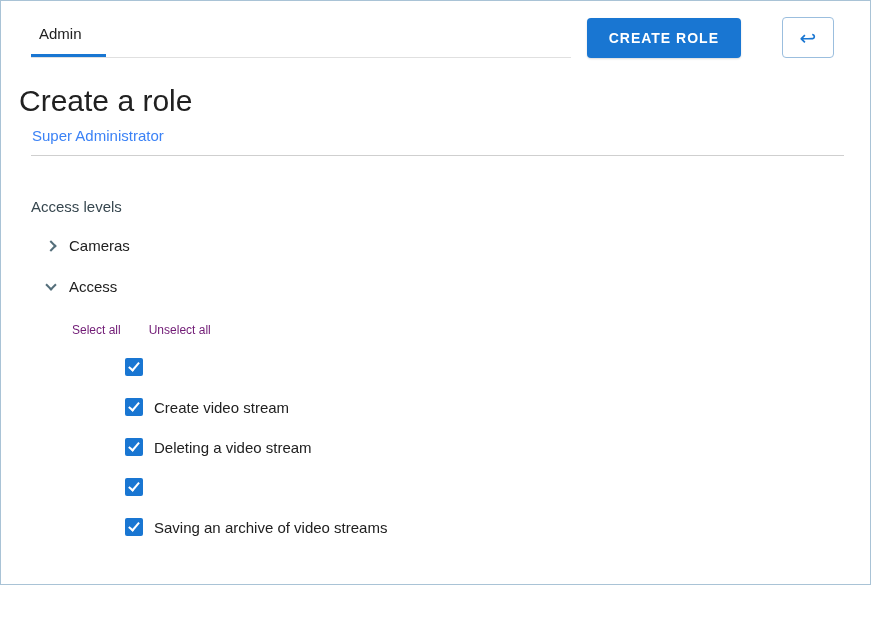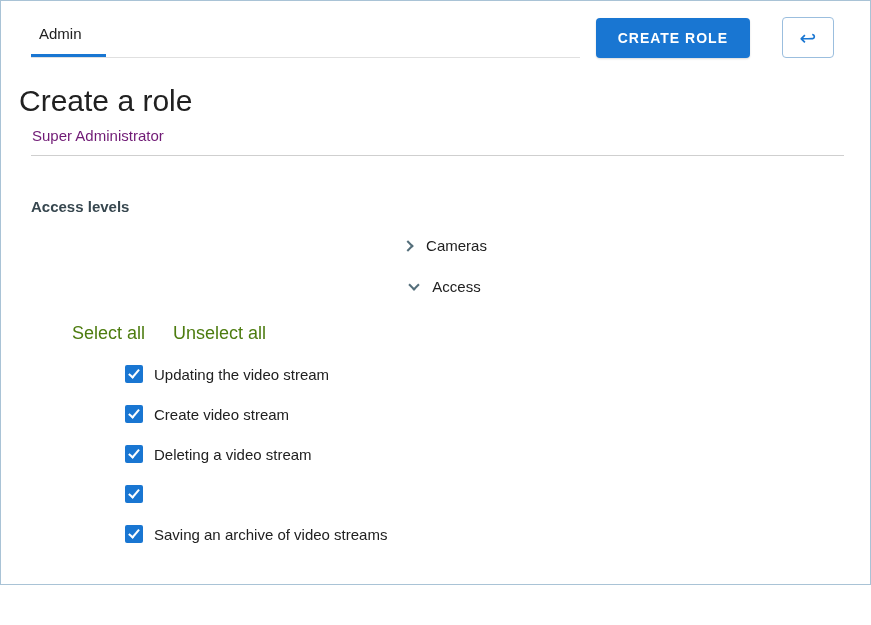--- a/index.html
+++ b/index.html
@@ -31,21 +31,21 @@
   .tab {
     font-size: 15px;
     color: #212121;
     padding: 4px 24px 12px 8px;
     border-bottom: 3px solid #1976d2;
     cursor: pointer;
   }
   .topbar-buttons {
     display: flex;
     align-items: center;
-    gap: 32px;
+    gap: 41px;
     margin-left: 16px;
   }
   .btn-primary {
     background: #1976d2;
     color: #fff;
     border: none;
     border-radius: 4px;
     font-family: "Liberation Sans", sans-serif;
     font-size: 14px;
     font-weight: bold;
@@ -85,62 +85,61 @@
     color: #37474f;
     margin-top: 48px;
   }
   .text-input {
     display: block;
     width: 100%;
     border: none;
     border-bottom: 1px solid #cfcfcf;
     font-family: "Liberation Sans", sans-serif;
     font-size: 15px;
-    color: #701a75;
+    color: #3b82f6;
     padding: 9px 1px 11px 1px;
     outline: none;
     background: transparent;
   }
   .section-label {
     font-size: 15px;
-    font-weight: bold;
+    font-weight: normal;
     color: #37474f;
     margin-top: 42px;
   }
 
   
   .tree { margin-top: 10px; }
   .tree-row {
     display: flex;
     align-items: center;
     padding: 12px 0 12px 16px;
     cursor: pointer;
-    justify-content: center;
   }
   .chev {
     width: 8px;
     height: 8px;
     border-right: 2px solid #546e7a;
     border-bottom: 2px solid #546e7a;
     display: inline-block;
     flex: 0 0 auto;
   }
   .chev.right { transform: rotate(-45deg); margin-right: 14px; }
   .chev.down  { transform: rotate(45deg); margin-right: 14px; margin-top: -4px; }
   .tree-label { font-size: 15px; color: #212121; }
 
   
   .bulk-links {
     display: flex;
     gap: 28px;
     margin: 16px 0 6px 41px;
   }
   .link {
-    font-size: 18px;
-    color: #4d7c0f;
+    font-size: 12px;
+    color: #701a75;
     cursor: pointer;
     text-decoration: none;
   }
 
   
   .perm-list { margin: 10px 0 0 94px; }
   .perm-row {
     display: flex;
     align-items: center;
     padding: 11px 0;
@@ -207,21 +206,20 @@
 
       <div class="bulk-links">
         <a class="link">Select all</a>
         <a class="link">Unselect all</a>
       </div>
 
       <div class="perm-list">
 
         <div class="perm-row">
           <span class="checkbox"></span>
-          <span class="perm-label">Updating the video stream</span>
         </div>
 
         <div class="perm-row">
           <span class="checkbox"></span>
           <span class="perm-label">Create video stream</span>
         </div>
 
         <div class="perm-row">
           <span class="checkbox"></span>
           <span class="perm-label">Deleting a video stream</span>

